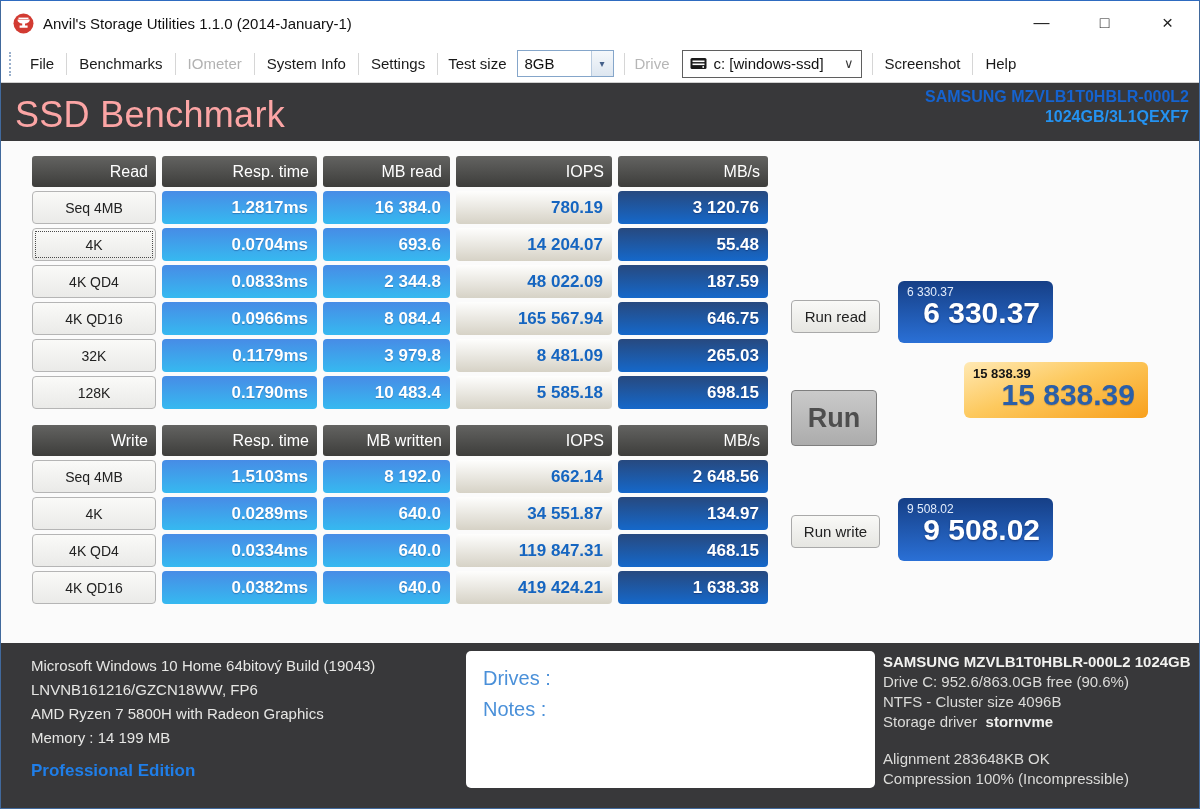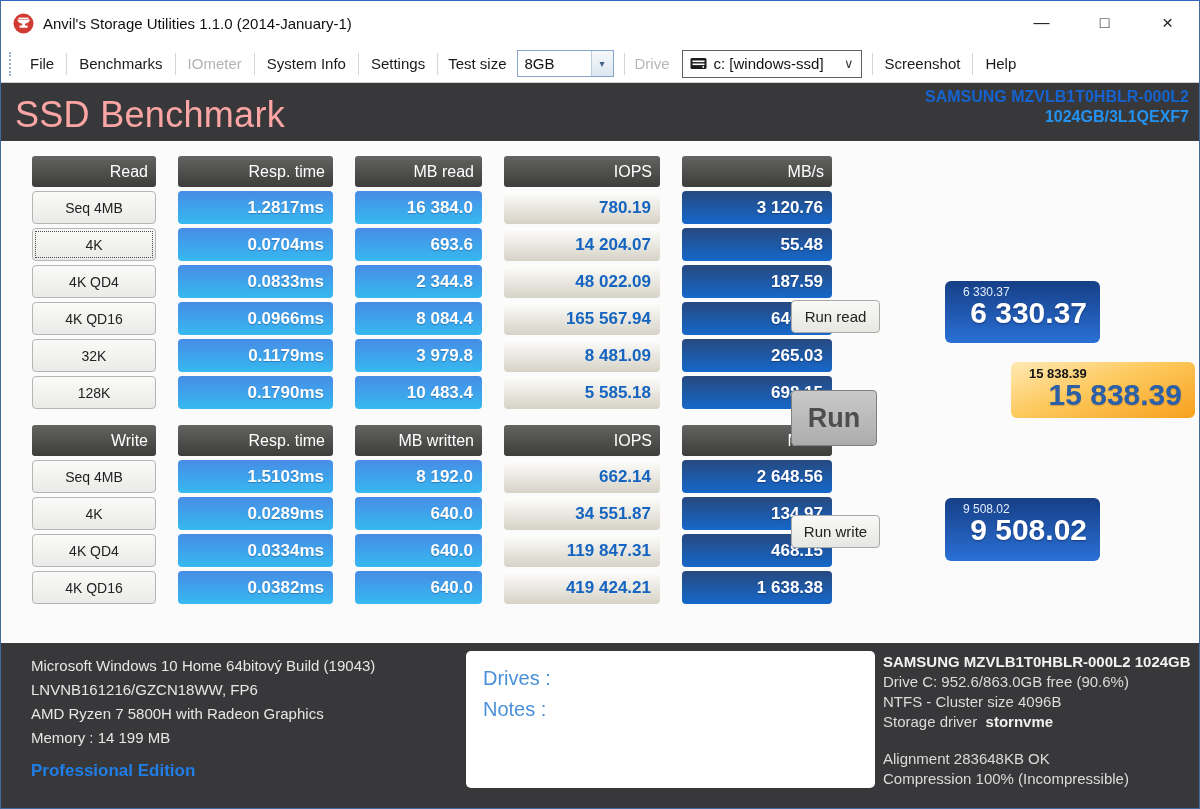--- a/index.html
+++ b/index.html
@@ -35,33 +35,33 @@
   .banner-title{position:absolute;left:14px;top:11px;font-size:36px;color:#fca5a5;letter-spacing:.3px;}
   .banner-device{position:absolute;right:10px;top:4px;text-align:right;font-weight:bold;font-size:16px;line-height:20px;}
   .dev-model{color:#1563cf;}
   .dev-cap{color:#2492f0;}
   
   .main{height:502px;position:relative;background:#fbfbfb;flex:none;}
   .bench-table{position:absolute;left:31px;}
   #read-table{top:15px;}
   #write-table{top:284px;}
   .t-row{display:flex;margin-bottom:4px;}
-  .t-cell{border-radius:4px;margin-right:22px;display:flex;align-items:center;justify-content:flex-end;padding-right:9px;height:33px;font-size:17px;font-weight:bold;}
+  .t-cell{border-radius:4px;margin-right:6px;display:flex;align-items:center;justify-content:flex-end;padding-right:9px;height:33px;font-size:17px;font-weight:bold;}
   .w0{width:124px;}.w1{width:155px;}.w2{width:127px;}.w3{width:156px;}.w4{width:150px;margin-right:0;}
   .th{height:31px;background:linear-gradient(#636361,#3d3d3b);color:#fff;font-size:16px;font-weight:normal;border-radius:3px;padding-right:8px;}
   .lbl-btn{justify-content:center;padding-right:0;font-weight:normal;font-size:14px;color:#222;background:linear-gradient(#fafaf8,#eaeae8);border:1px solid #b5b5b5;cursor:pointer;}
   .lbl-btn.focused{outline:1px dotted #4a4a4a;outline-offset:-4px;}
   .cell-blue{background:linear-gradient(#478ce6,#36b9f0);color:#fff;text-shadow:0 1px 1px rgba(0,20,80,.3);}
   .cell-iops{background:linear-gradient(#fefefd,#d6d2c6);color:#1565c0;}
   .cell-navy{background:linear-gradient(#27497f,#1568ca);color:#fff;text-shadow:0 1px 1px rgba(0,10,60,.35);}
   .btn-small{position:absolute;width:89px;height:33px;background:linear-gradient(#f9f9f7,#e6e6e2);border:1px solid #a9a9a9;border-radius:4px;font-size:15px;color:#222;display:flex;align-items:center;justify-content:center;cursor:pointer;}
   #run-read{left:790px;top:159px;}
   #run-write{left:790px;top:374px;}
   #run-btn{position:absolute;left:790px;top:249px;width:86px;height:56px;background:linear-gradient(#cacaca,#acacac);border:1px solid #7f7f7f;border-radius:4px;font-size:27px;font-weight:bold;color:#4e4e4e;display:flex;align-items:center;justify-content:center;cursor:pointer;}
-  .score{position:absolute;border-radius:6px;padding:4px 13px 0 18px;margin-left:47px;}
+  .score{position:absolute;border-radius:6px;padding:4px 13px 0 9px;}
   .score .sm{font-size:12px;}
   .score .lg{font-size:30px;font-weight:bold;text-align:right;margin-top:-3px;white-space:nowrap;}
   .score-blue{background:linear-gradient(#163f86,#2a70d6);}
   .score-blue .sm{color:#e2ecfb;}
   .score-blue .lg{color:#fff;text-shadow:0 1px 2px rgba(0,0,40,.4);}
   #score-read{left:897px;top:140px;width:155px;height:62px;}
   #score-write{left:897px;top:357px;width:155px;height:63px;}
   #score-total{left:963px;top:221px;width:184px;height:56px;background:linear-gradient(160deg,#ffe9b4 0%,#fdc95e 45%,#f8a01d 100%);}
   #score-total .sm{color:#141414;font-weight:bold;font-size:13px;}
   #score-total .lg{color:#2b5fa8;text-shadow:0 1px 1px rgba(90,50,0,.25);}

